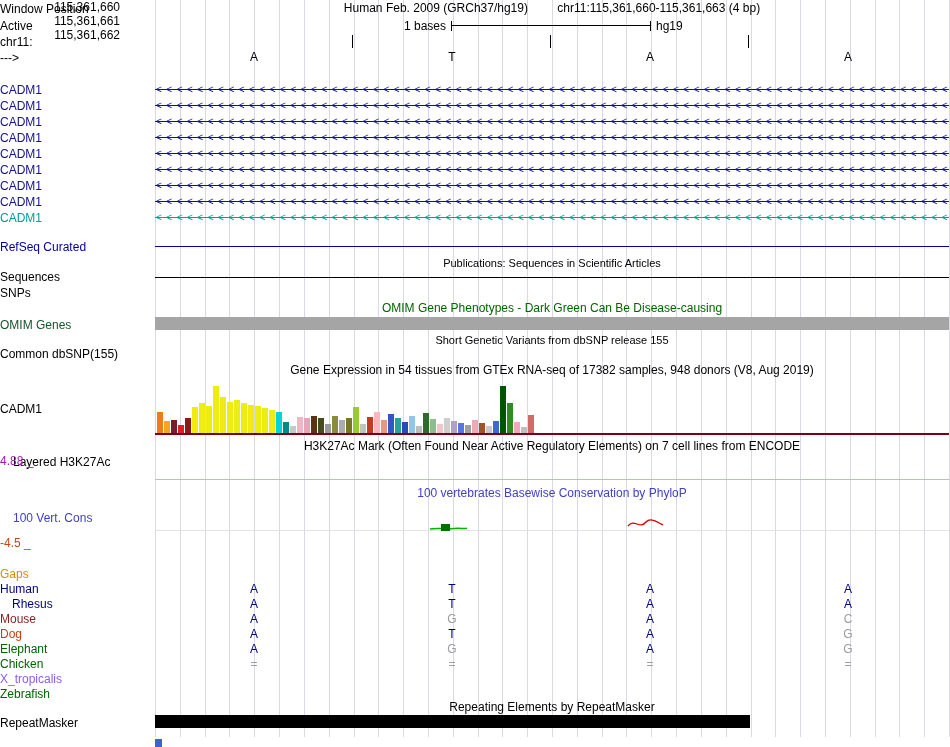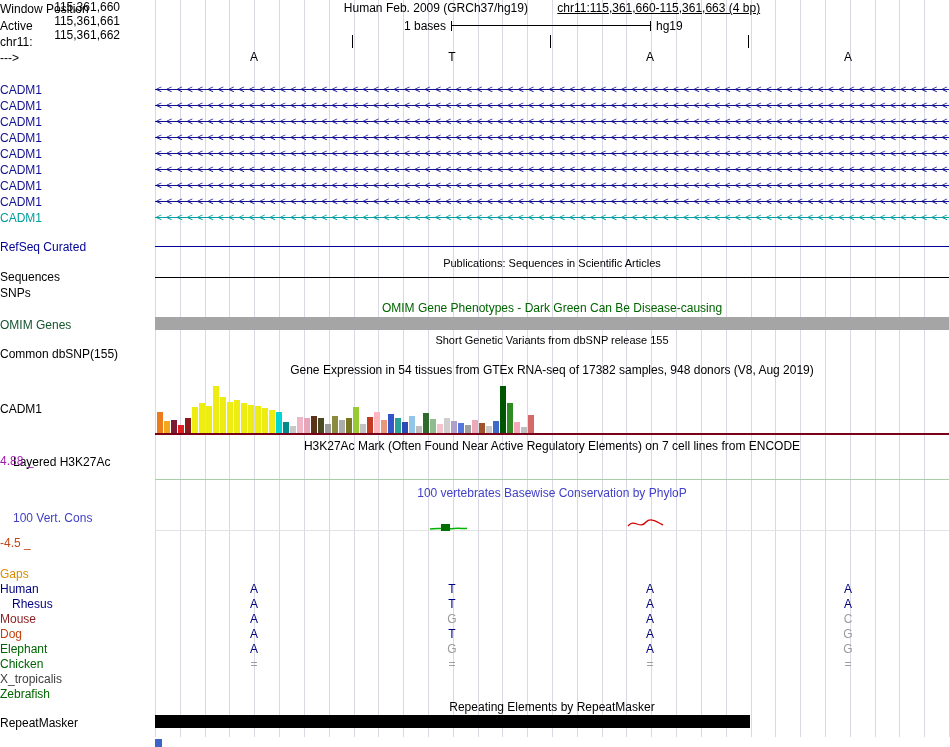--- a/index.html
+++ b/index.html
@@ -6,21 +6,21 @@
   #browser{
     position:relative;width:950px;height:747px;background:#fff;
     font-family:"Liberation Sans",sans-serif;font-size:12px;color:#000;
     overflow:hidden;isolation:isolate;
   }
   .guide{position:absolute;top:0;height:737px;width:1px;background:#D9D9E6;z-index:-1;}
   .side-label{position:absolute;left:0;width:150px;text-align:left;white-space:nowrap;line-height:14px;}
   .side-label-left{position:absolute;left:13px;white-space:nowrap;line-height:14px;}
   .center-title{position:absolute;left:155px;width:794px;text-align:center;line-height:13px;}
   .small{font-size:11px;}
-  .title-row span + span{margin-left:26px;text-decoration:underline;}
+  .title-row span + span{margin-left:26px;}
   .hline{position:absolute;left:155px;width:794px;height:1px;}
   .hbar{position:absolute;left:155px;width:794px;}
   .base{position:absolute;width:40px;text-align:center;line-height:14px;}
   .gene-row{position:absolute;left:155px;width:794px;height:11px;overflow:hidden;}
   .gene-line{position:absolute;left:0;top:5px;width:100%;height:1px;}
   .gene-arrows{position:absolute;left:1px;top:0;font-size:10px;line-height:11px;letter-spacing:4.5px;white-space:nowrap;}
   .gtex-bar{position:absolute;width:6px;}
   .scale-bar{position:absolute;left:451px;top:21px;width:198px;height:10px;border-left:1px solid #000;border-right:1px solid #000;}
   .scale-mid{position:absolute;left:0;top:4px;width:100%;height:1px;background:#000;}
   .tick{position:absolute;width:1px;height:13px;background:#000;}
@@ -254,15 +254,15 @@
     <div class="side-label" style="top: 642px; color: rgb(0, 100, 0);">Elephant</div>
     <div class="base" style="left: 234px; top: 642px; color: rgb(0, 0, 128);">A</div>
     <div class="base" style="left: 432px; top: 642px; color: rgb(156, 156, 156);">G</div>
     <div class="base" style="left: 630px; top: 642px; color: rgb(0, 0, 128);">A</div>
     <div class="base" style="left: 828px; top: 642px; color: rgb(156, 156, 156);">G</div>
     <div class="side-label" style="top: 657px; color: rgb(0, 100, 0);">Chicken</div>
     <div class="base" style="left: 234px; top: 657px; color: rgb(156, 156, 156);">=</div>
     <div class="base" style="left: 432px; top: 657px; color: rgb(156, 156, 156);">=</div>
     <div class="base" style="left: 630px; top: 657px; color: rgb(156, 156, 156);">=</div>
     <div class="base" style="left: 828px; top: 657px; color: rgb(156, 156, 156);">=</div>
-    <div class="side-label" style="top: 672px; color: #404040;">X_tropicalis</div>
+    <div class="side-label" style="top: 672px; color: #8b5cf6;">X_tropicalis</div>
     <div class="side-label" style="top: 687px; color: rgb(0, 100, 0);">Zebrafish</div>
   </div>
 
 </body></html>

